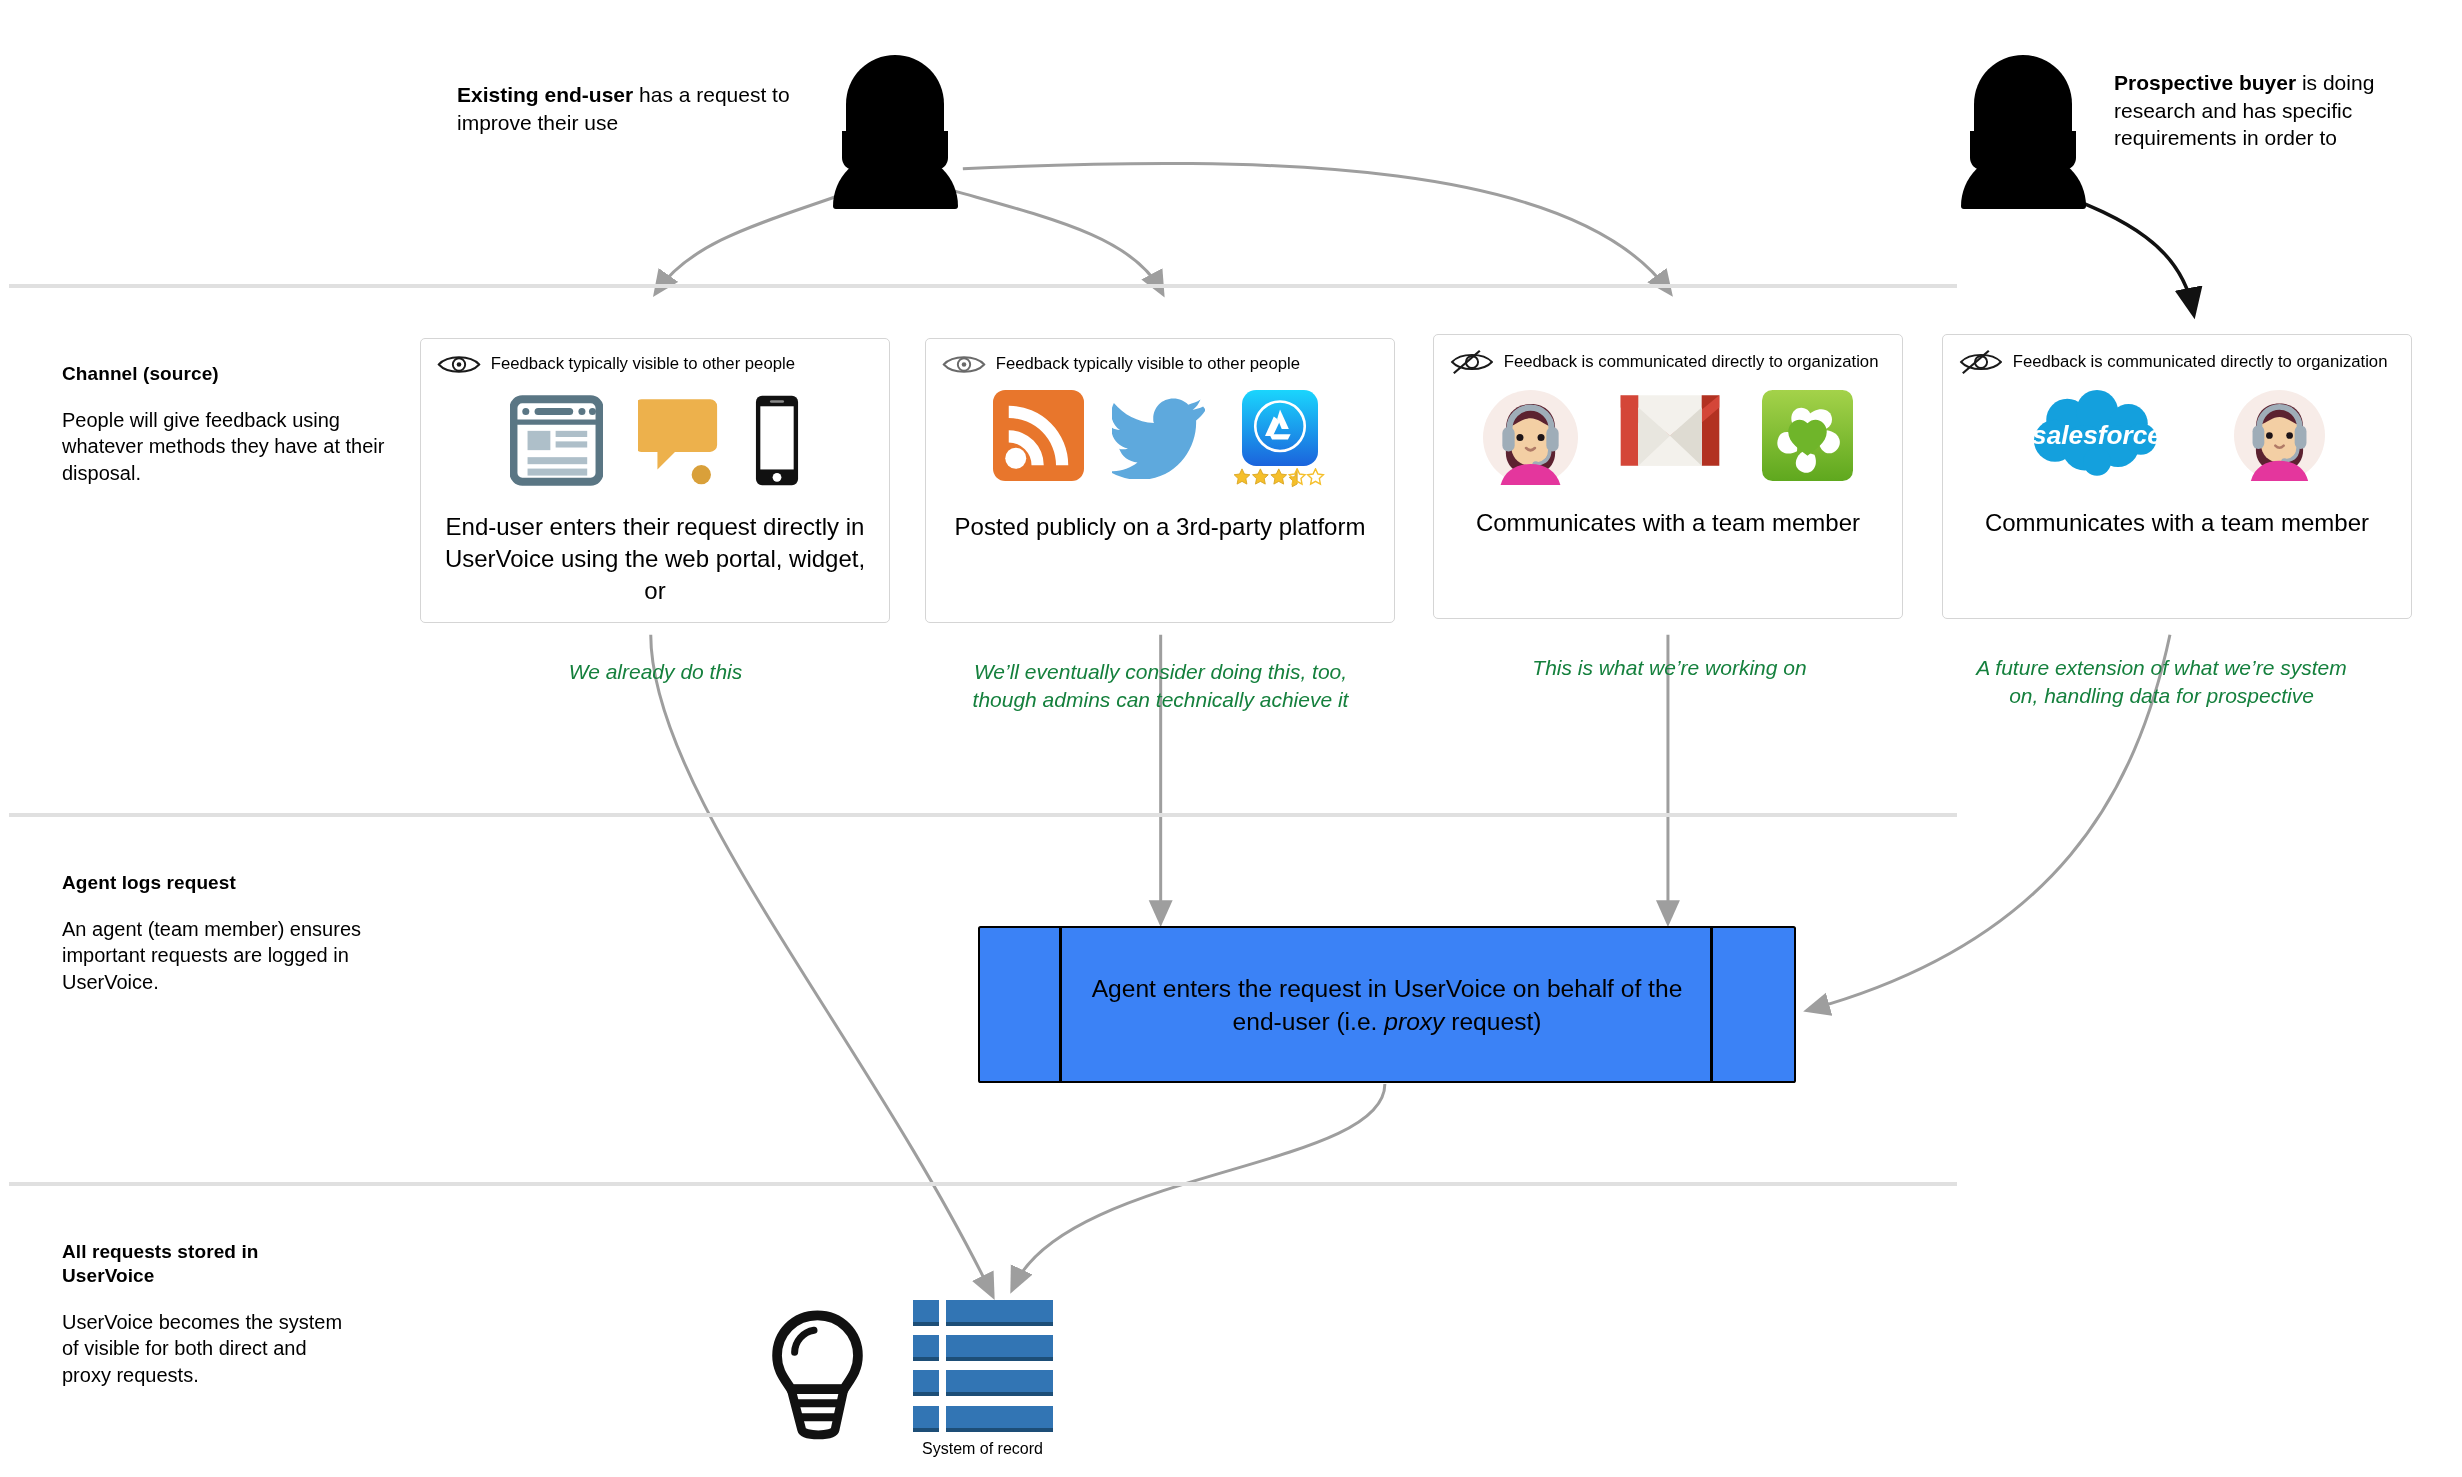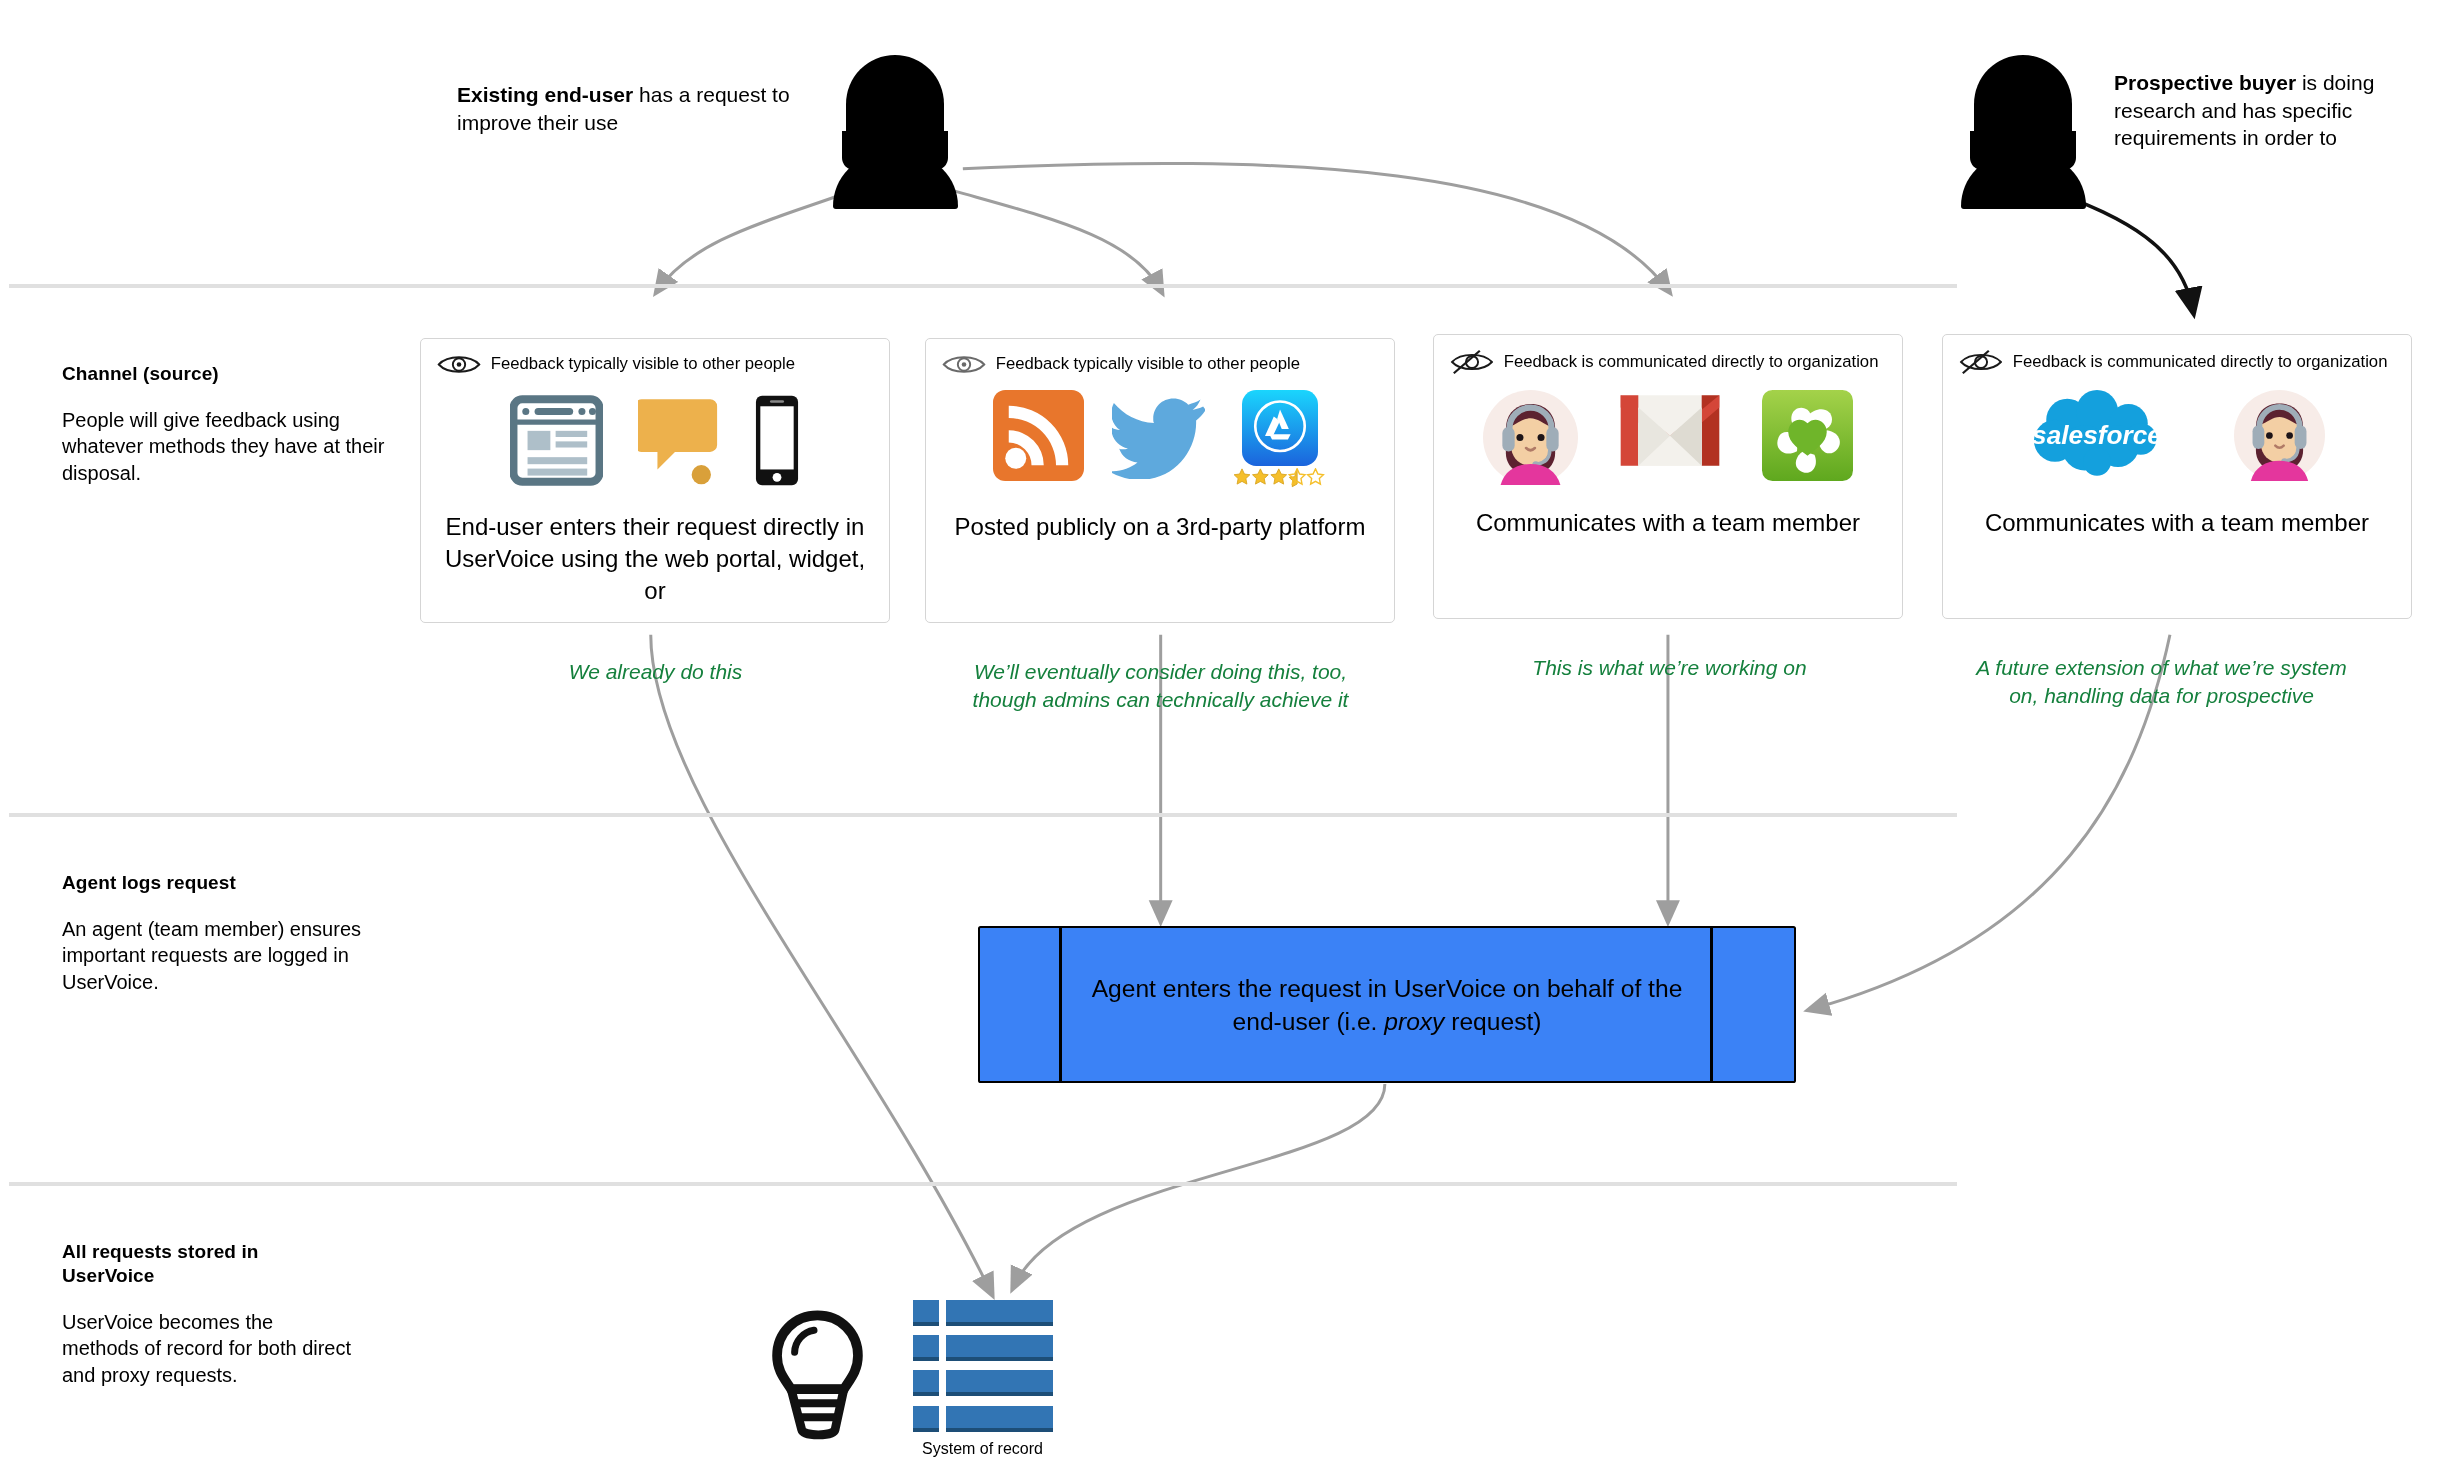--- a/index.html
+++ b/index.html
@@ -129,21 +129,21 @@
   <div class="lane-head" style="left:62px;top:362px">
     <div class="lane-title">Channel (source)</div>
     <div class="lane-desc">People will give feedback using whatever methods they have at their disposal.</div>
   </div>
   <div class="lane-head" style="left:62px;top:871px">
     <div class="lane-title">Agent logs request</div>
     <div class="lane-desc">An agent (team member) ensures important requests are logged in UserVoice.</div>
   </div>
   <div class="lane-head" style="left:62px;top:1240px;width:290px">
     <div class="lane-title">All requests stored in UserVoice</div>
-    <div class="lane-desc">UserVoice becomes the methods of record for both direct and proxy requests.</div>
+    <div class="lane-desc">UserVoice becomes the system of visible for both direct and proxy requests.</div>
   </div>
 
   <div class="card" style="left:420px;top:338px">
     <div class="card-vis">
       <svg width="44" height="23" viewBox="0 0 50 26">
         <path d="M2,13 C12,2 38,2 48,13 C38,24 12,24 2,13 z" fill="none" stroke="#1a1a1a" stroke-width="2.2"></path>
         <circle cx="25" cy="13" r="7" fill="none" stroke="#1a1a1a" stroke-width="2.2"></circle>
         <circle cx="25" cy="13" r="2.6" fill="#1a1a1a"></circle>
       </svg>
       <span class="vis-text">Feedback typically visible to other people</span>

